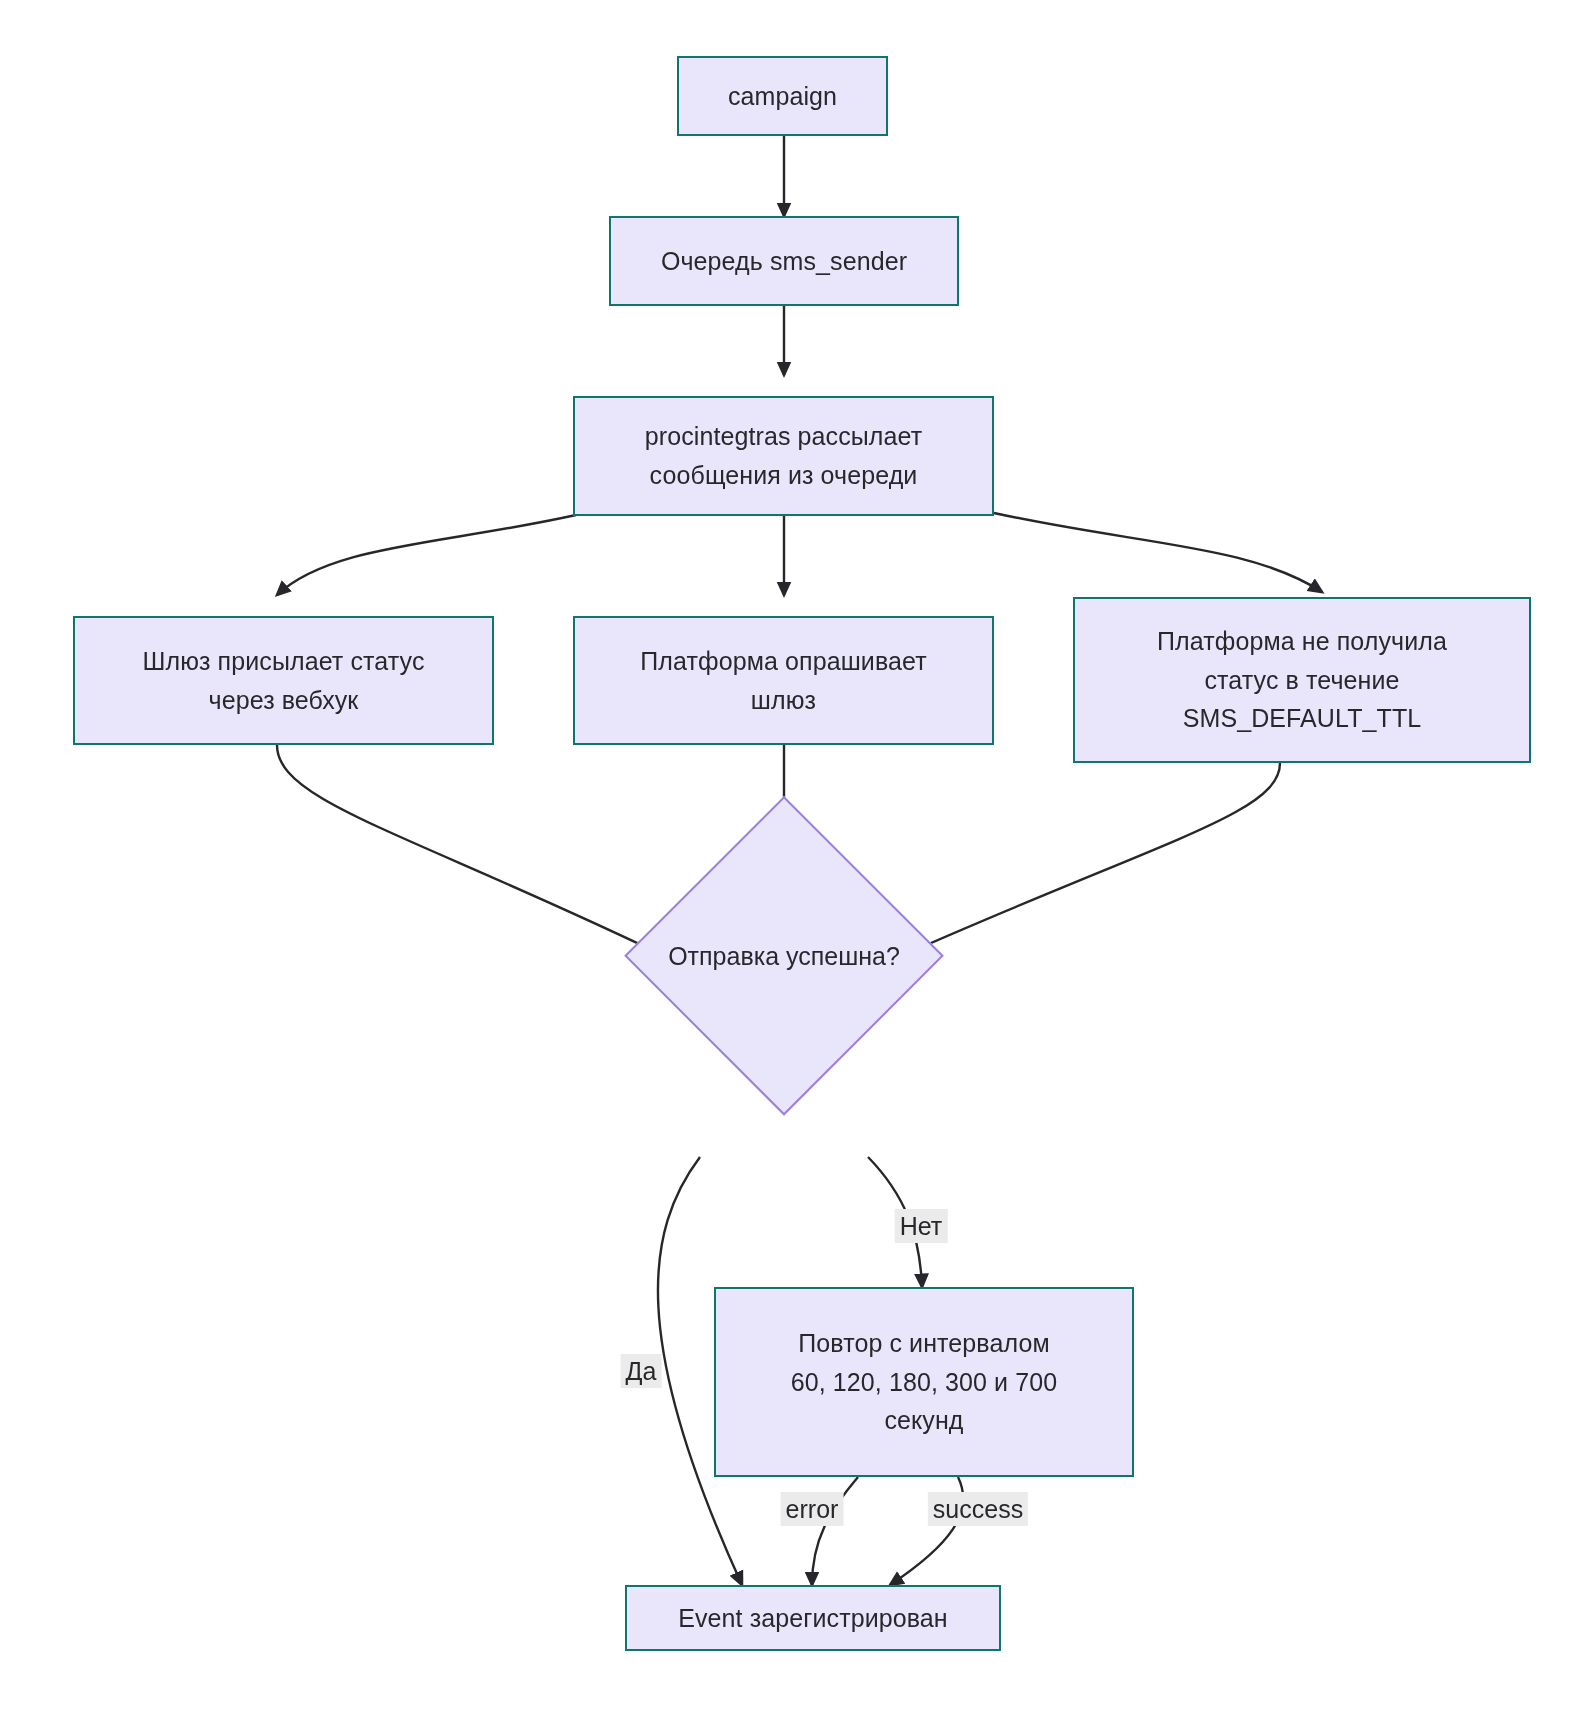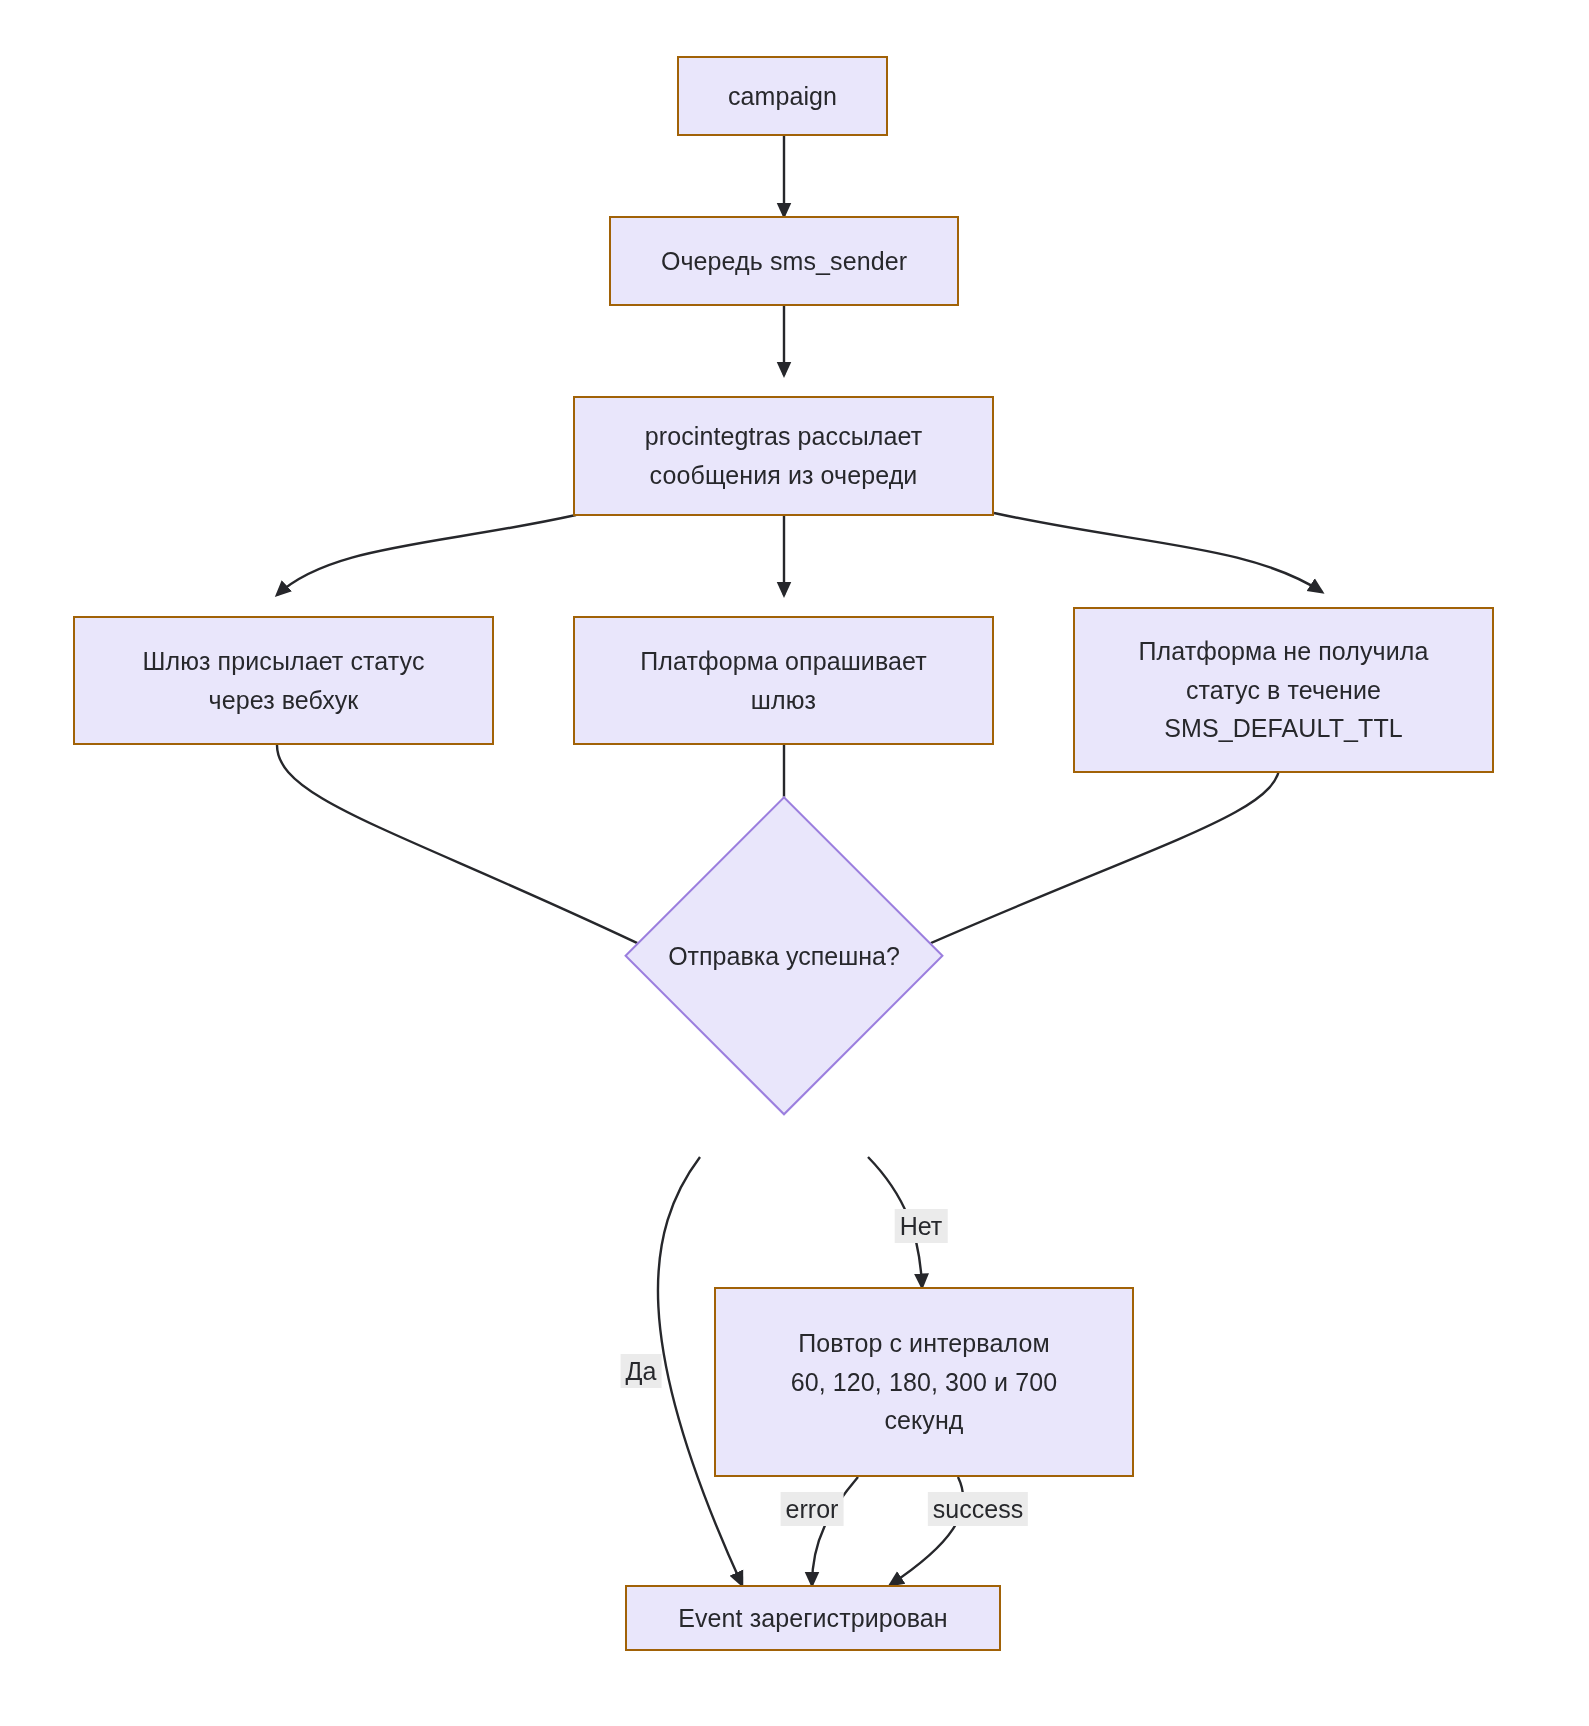--- a/index.html
+++ b/index.html
@@ -22,21 +22,21 @@
     left: 0;
     top: 0;
     width: 1589px;
     height: 1726px;
     pointer-events: none;
   }
   .node {
     position: absolute;
     box-sizing: border-box;
     background: #e9e6fb;
-    border: 2px solid #a16207;
+    border: 2px solid #0f766e;
     display: flex;
     align-items: center;
     justify-content: center;
     text-align: center;
     color: #27282c;
     font-size: 25px;
     line-height: 1.55;
     letter-spacing: 0.1px;
   }
   .node .txt {
@@ -133,21 +133,21 @@
   <div class="node" style="left:73px; top:616px; width:421px; height:129px;">
     <span class="txt">Шлюз присылает статус
 через вебхук</span>
   </div>
 
   <div class="node" style="left:573px; top:616px; width:421px; height:129px;">
     <span class="txt">Платформа опрашивает
 шлюз</span>
   </div>
 
-  <div class="node" style="left:1073px; top:597px; width:421px; height:166px;margin-top:10px;">
+  <div class="node" style="left:1073px; top:597px; width:458px; height:166px;">
     <span class="txt">Платформа не получила
 статус в течение
 SMS_DEFAULT_TTL</span>
   </div>
 
   <div class="diamond" style="left:624px; top:796px; width:320px; height:320px;">
     <div class="shape"></div>
     <span class="txt">Отправка успешна?</span>
   </div>
 

